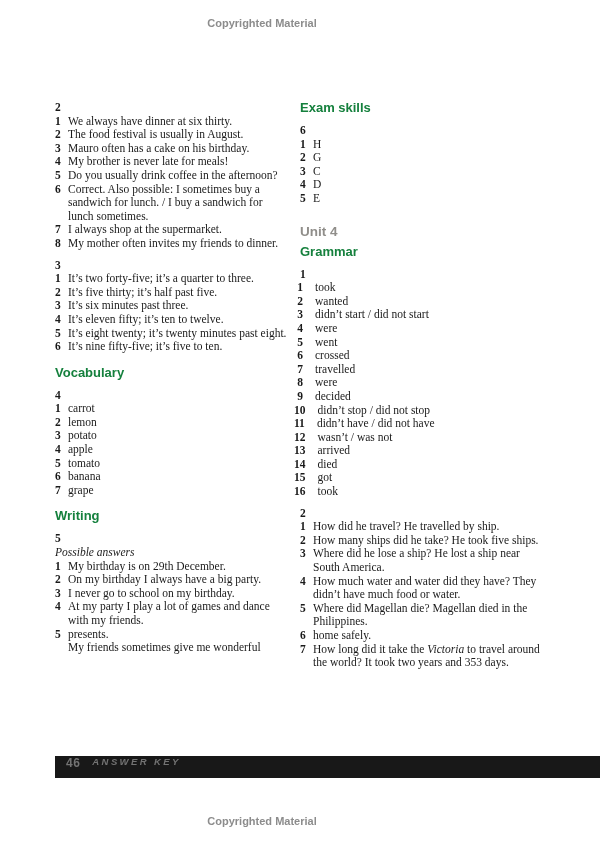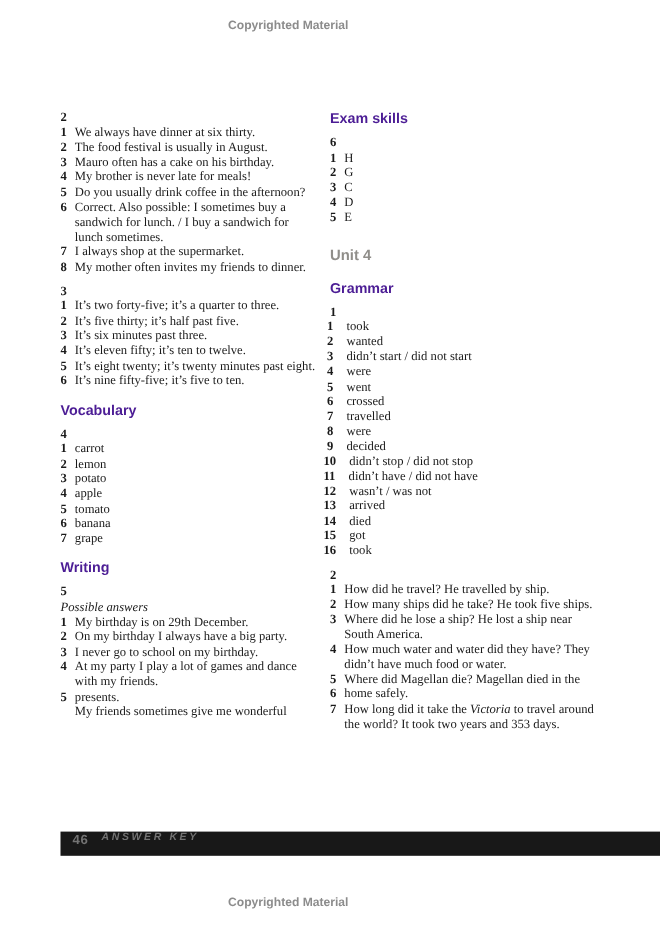--- a/index.html
+++ b/index.html
@@ -11,22 +11,22 @@
   .wm-top{top:17px;}
   .wm-bottom{top:815px;}
 
   .col{position:absolute;font-size:11.5px;line-height:13.6px;}
   .col-left{left:55px;top:101px;width:240px;}
   .col-right{left:300px;top:100px;width:272px;}
   .col > :first-child{margin-top:0;}
 
   .sec-num{font-weight:bold;margin-top:8px;}
   .heading{font-family:"Liberation Sans",sans-serif;font-size:13px;line-height:16px;
-           font-weight:bold;margin:11px 0 2px;color:#4c1d95;}
-  .heading.unit{margin:18px 0 14px;color:#908e8a;font-size:13.5px;}
+           font-weight:bold;margin:11px 0 2px;color:#15803d;}
+  .heading.unit{margin:18px 0 4px;color:#908e8a;font-size:13.5px;}
   .heading.grammar{margin:0 0 2px;}
   .note{font-style:italic;}
 
   .item{display:flex;}
   .num{flex:0 0 13px;font-weight:bold;}
   .txt{flex:1;}
   .ln{display:block;}
   
   .g1 .item{margin-left:-6px;}
   .g1 .num{flex:0 0 9px;text-align:right;margin-right:12px;}
@@ -389,20 +389,21 @@
           <span class="num">4</span>
           <span class="txt">
             <span class="ln">How much water and water did they have? They</span>
             <span class="ln">didn’t have much food or water.</span>
           </span>
         </div>
         <div class="item">
           <span class="num">5</span>
           <span class="txt">
             <span class="ln">Where did Magellan die? Magellan died in the</span>
+            <span class="ln">Philippines.</span>
           </span>
         </div>
         <div class="item">
           <span class="num">6</span>
           <span class="txt">
             <span class="ln">home safely.</span>
           </span>
         </div>
         <div class="item">
           <span class="num">7</span>

